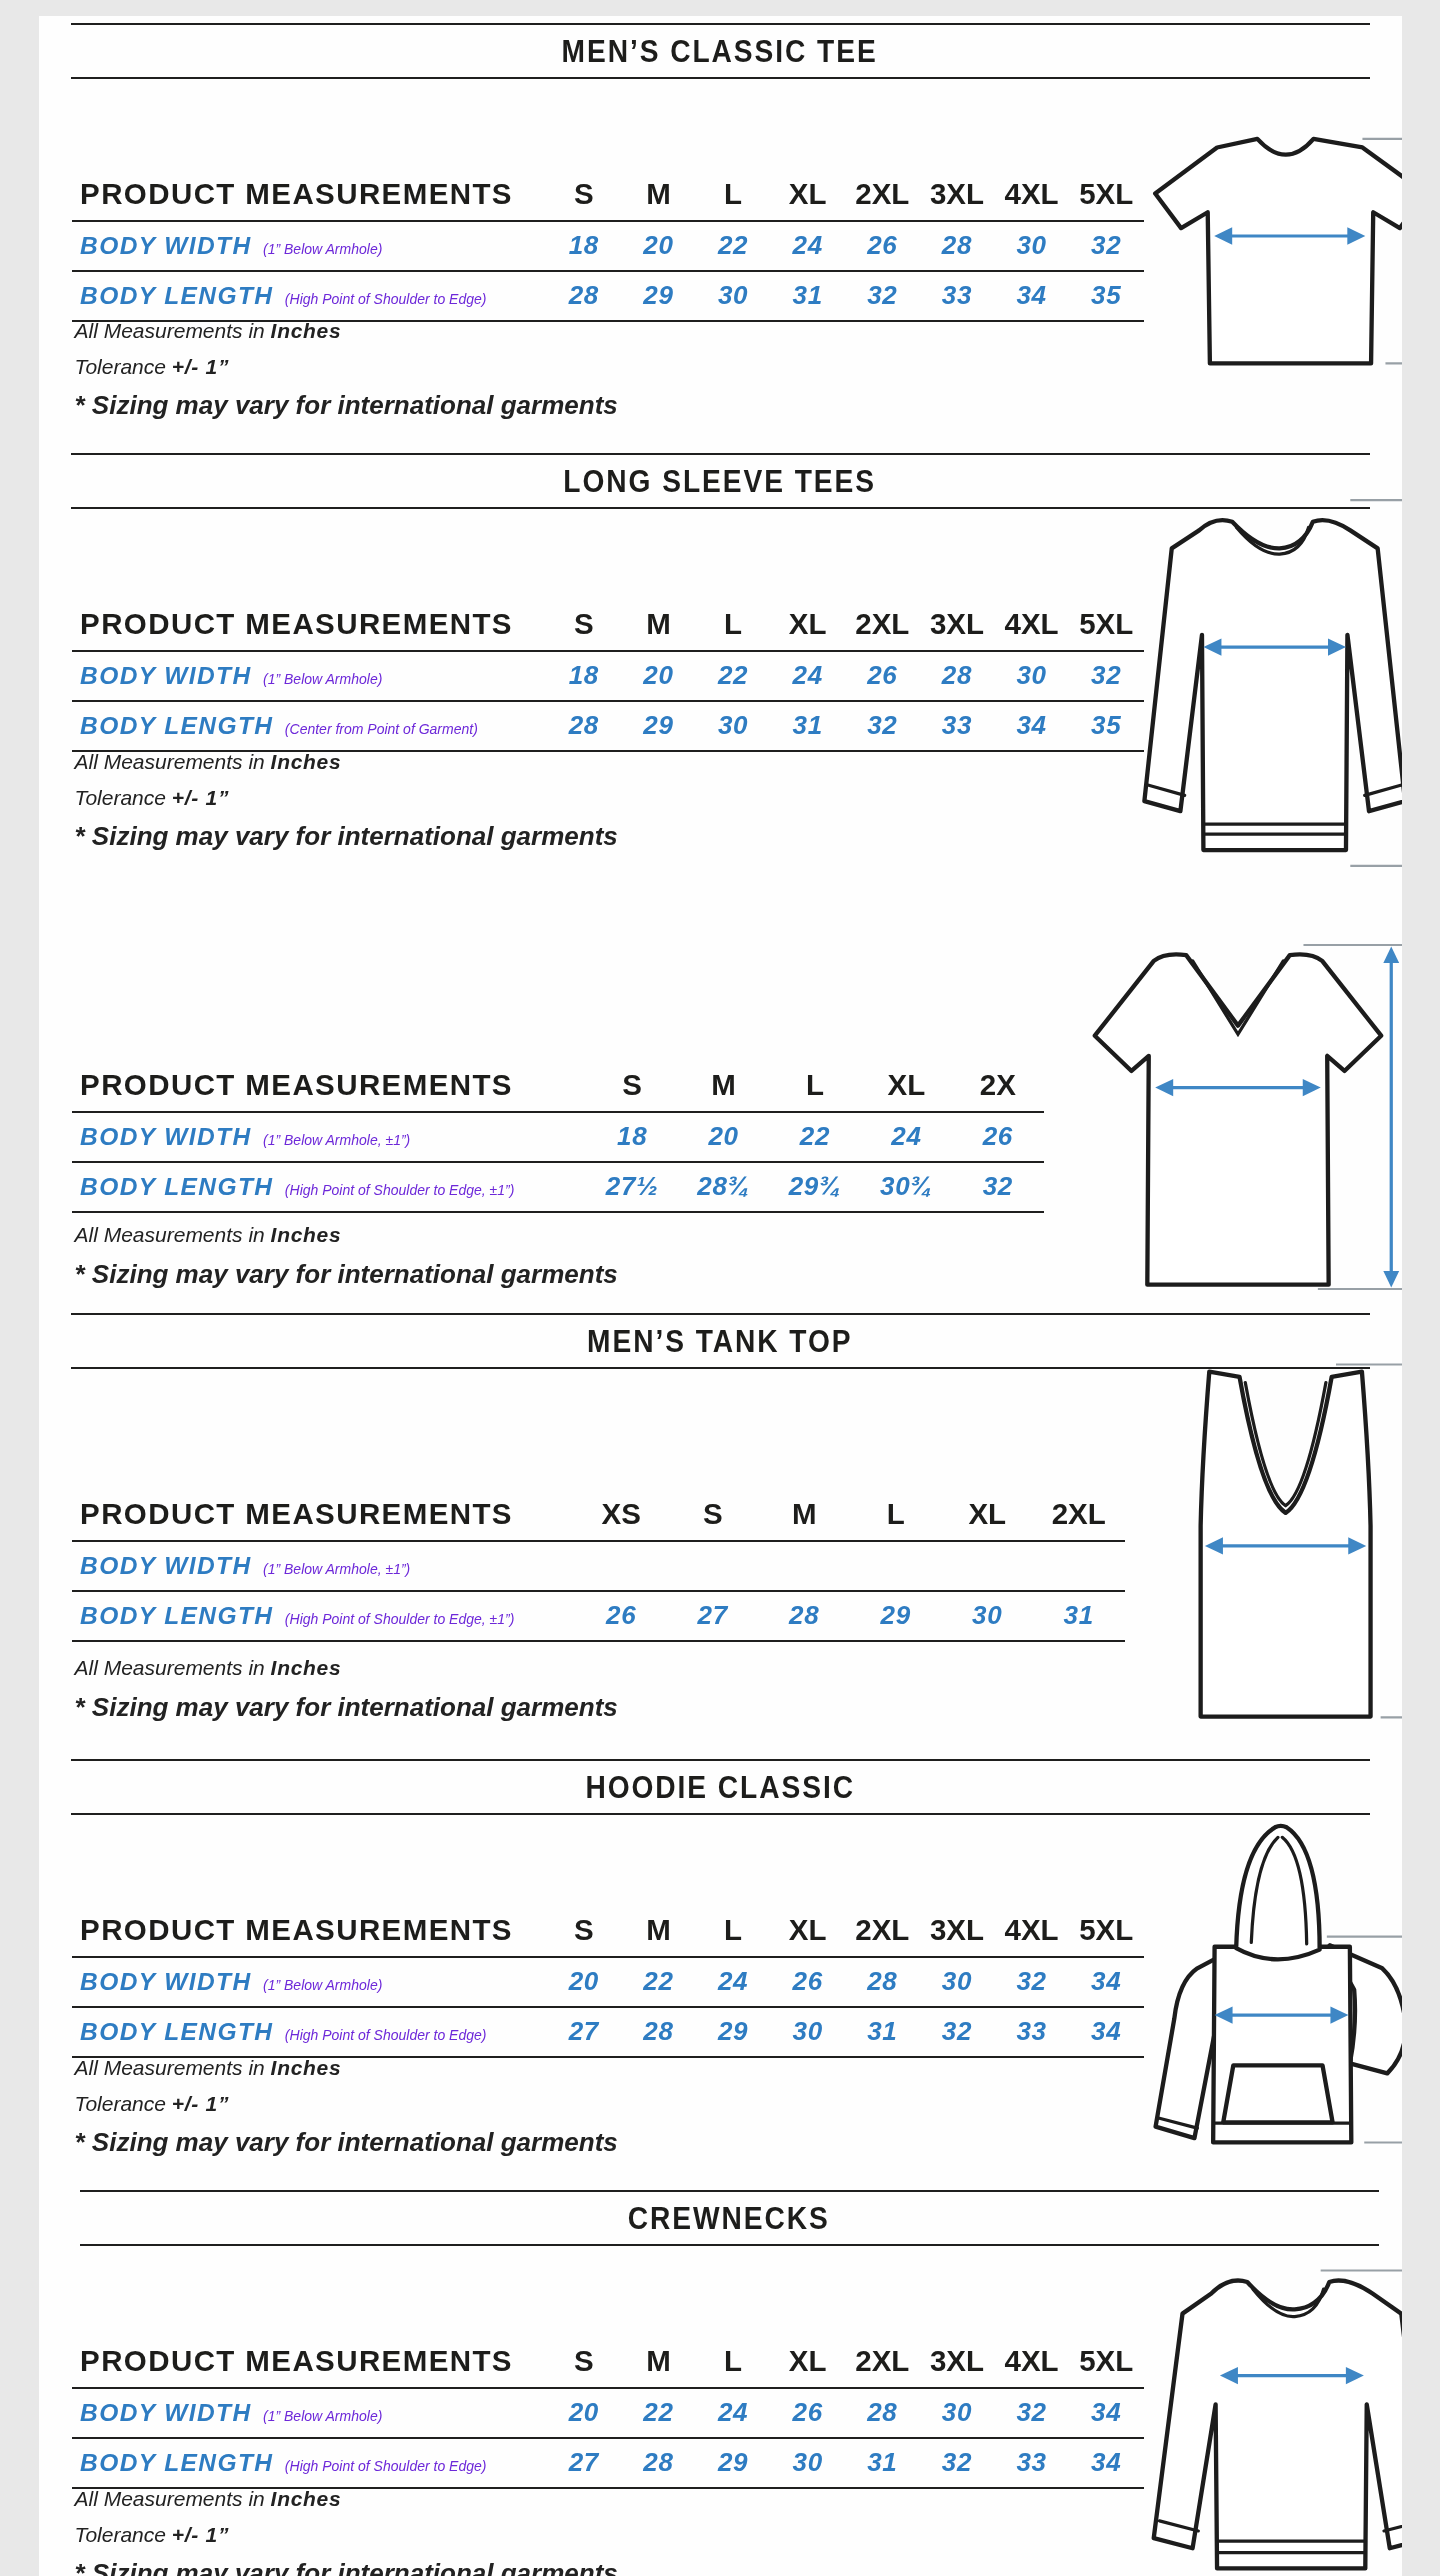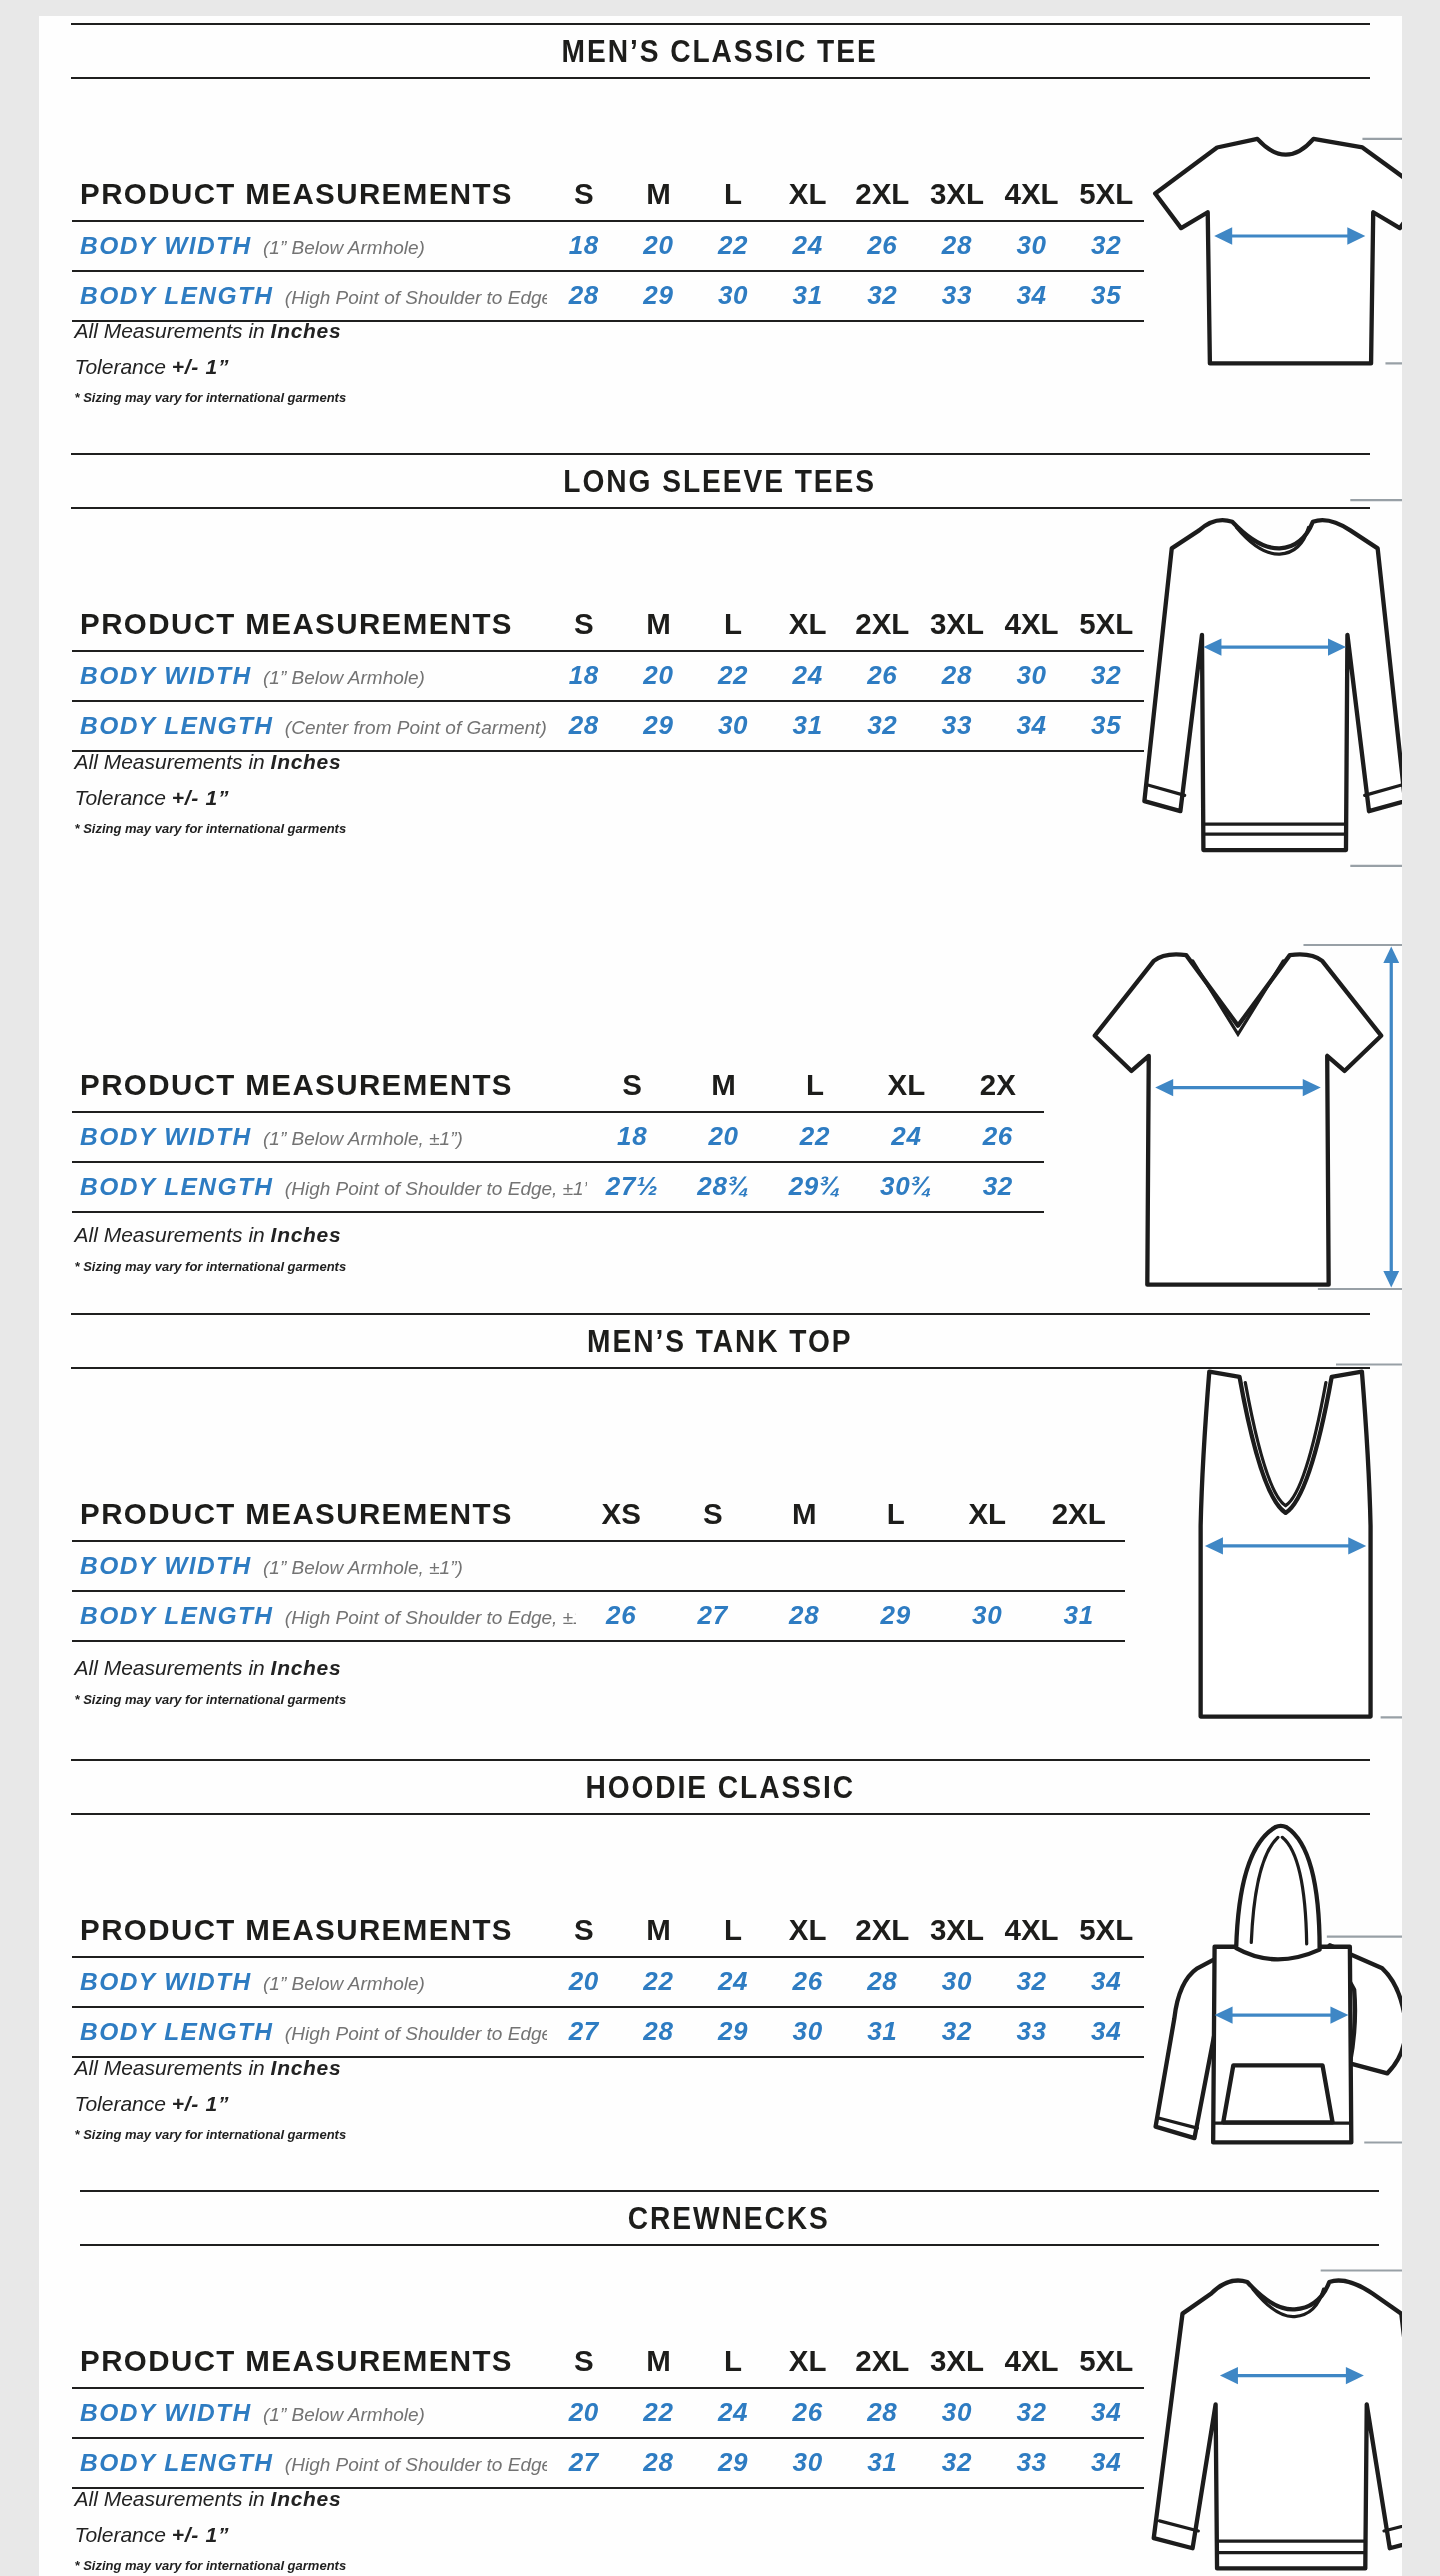--- a/index.html
+++ b/index.html
@@ -19,27 +19,27 @@
   .thead{display:flex;align-items:flex-end;height:46px;padding-bottom:8.6px;border-bottom:2.9px solid #1f1f1e;}
   .pm{font-size:29.5px;font-weight:700;letter-spacing:1.4px;padding-left:8.6px;white-space:nowrap;
       width:var(--labelw);box-sizing:border-box;flex:none;}
   .sizes{flex:1;display:grid;grid-template-columns:repeat(var(--n),1fr);align-items:center;}
   .thead .cell{font-size:29.5px;font-weight:700;text-align:center;color:#1d1d1b;}
   .trow{display:flex;align-items:center;height:48px;border-bottom:2.9px solid #1f1f1e;font-style:italic;}
   .trow .cell{font-size:26px;font-weight:700;color:#2e7cc2;text-align:center;letter-spacing:0.7px;}
   .rowhead{width:var(--labelw);box-sizing:border-box;flex:none;display:flex;align-items:baseline;
            gap:11.5px;padding-left:8.6px;white-space:nowrap;overflow:hidden;}
   .rlabel{font-size:24.5px;font-weight:700;color:#2e7cc2;letter-spacing:1.4px;}
-  .rnote{font-size:19px;color:#737373;}
+  .rnote{font-size:14px;color:#6d28d9;}
 
   
   .notes{position:absolute;left:36px;}
   .note{margin:0 0 11.5px 0;font-size:21px;color:#222;font-style:italic;}
   .note b{font-weight:700;letter-spacing:0.7px;}
-  .note.sizing{font-size:13px;font-weight:700;margin-top:1.4px;}
+  .note.sizing{font-size:26px;font-weight:700;margin-top:1.4px;}
 
   
   .art{position:absolute;}
   .art svg{display:block;width:100%;height:100%;}
   .g-outline{fill:#ffffff;stroke:#1c1c1c;stroke-width:6;stroke-linejoin:round;stroke-linecap:round;}
   .g-line{fill:none;stroke:#1c1c1c;stroke-width:4.5;stroke-linecap:round;}
   .arrow{stroke:#3f87c5;stroke-width:4.5;}
   .ahead{fill:#3f87c5;stroke:none;}
   .ext{stroke:#98a0a6;stroke-width:3;}
 </style>

